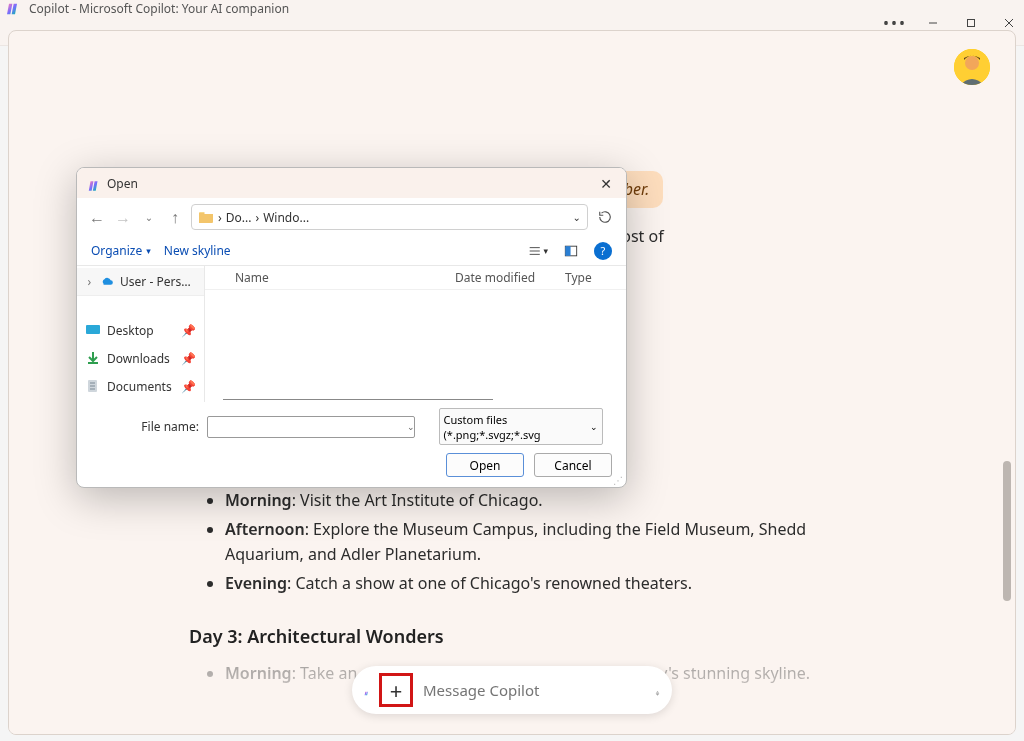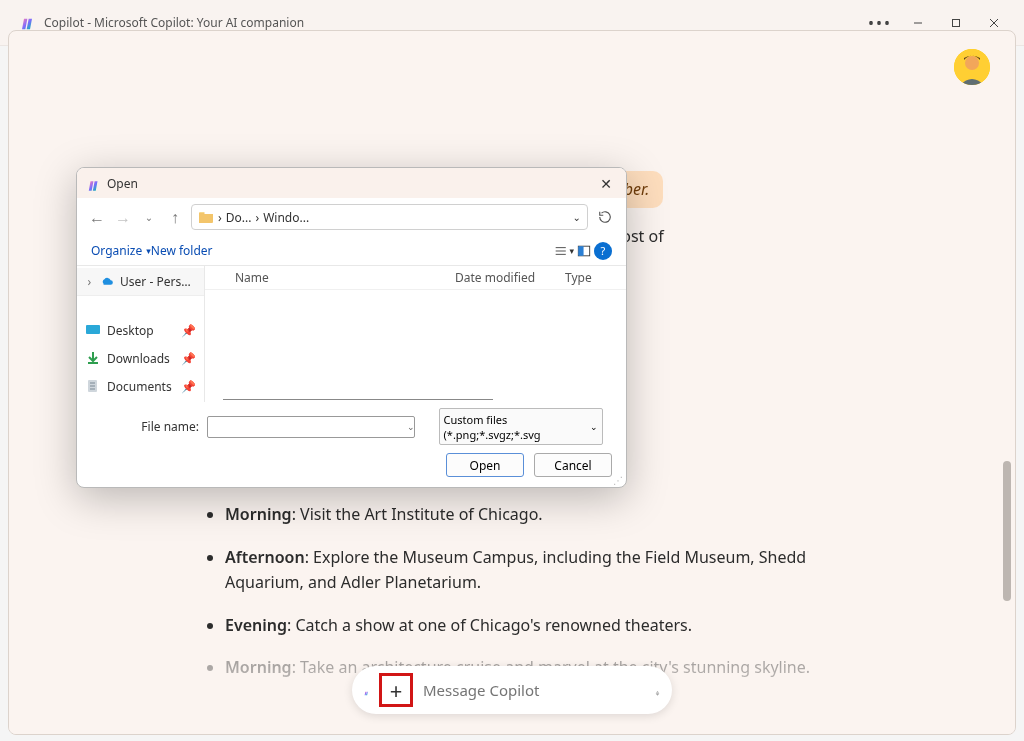--- a/index.html
+++ b/index.html
@@ -1,36 +1,36 @@
 <!DOCTYPE html>
 <html><head>
 <meta charset="utf-8">
 <style>
 * { margin: 0; padding: 0; box-sizing: border-box; font-family: "Segoe UI", system-ui, sans-serif; }
 body { width: 1024px; height: 741px; background: #f5f5f5; overflow: hidden; position: relative; }
 
 
-.titlebar { height: 46px; background: #f9f3f0; display: flex; align-items: center; padding: 0 20px; border-bottom: 1px solid rgba(0,0,0,0.05);}
+.titlebar { height: 46px; background: #f9f3f0; display: flex; padding: 0 5px; border-bottom: 1px solid rgba(0,0,0,0.05);}
 .titlebar-icon { width: 16px; height: 16px; margin-right: 8px; }
 .titlebar-title { font-size: 12px; color: #555; flex: 1; }
 .titlebar-controls { display: flex; gap: 18px; align-items: center; }
 .titlebar-controls .ctrl { width: 20px; height: 20px; display:flex; align-items:center; justify-content:center; color:#444; }
 .titlebar-controls .dots { letter-spacing: 2px; }
 
 
 .app-frame { position: absolute; left:8px; right:8px; top:30px; bottom:6px; background:#fbf4f0; border:1px solid #dcd3cc; border-radius:8px; overflow:hidden; }
 .avatar { position: absolute; right: 25px; top: 18px; width: 36px; height: 36px; border-radius: 50%; background:#ffcc00; display:flex; align-items:center; justify-content:center; overflow:hidden; }
 .avatar svg { width: 36px; height: 36px; }
 
 .content { position:absolute; left:180px; top:140px; right:140px; font-size:16px; color:#2c2c2c; line-height:1.55; }
 .chip { display:inline-block; background:#fdddbd; padding:6px 14px; border-radius:10px; font-style:italic; color:#703d0a; font-size:16px; }
 .content p { margin: 16px 0; }
 .content h3 { font-size:18px; font-weight:600; margin-top:28px; margin-bottom:10px; color:#222;}
 .content ul { list-style: disc; padding-left: 36px; }
-.content li { margin: 18px 0; }
+.content li { margin: 4px 0; }
 .content .b { font-weight:600; }
 .fadeout { position:absolute; left:0; right:0; bottom:0; height:70px; background:linear-gradient(to bottom, rgba(251,244,240,0), rgba(251,244,240,1)); pointer-events:none;}
 
 
 .chatbar { position:absolute; bottom:20px; left:50%; transform:translateX(-50%); width:320px; height:48px; background:#fff; border-radius:26px; box-shadow:0 2px 10px rgba(0,0,0,0.12); display:flex; align-items:center; padding:0 12px; gap:10px;}
 .chatbar .copilot-logo { width:22px; height:22px; }
 .chatbar .plus { width:26px; height:26px; display:flex; align-items:center; justify-content:center; color:#333; font-size:22px; }
 .chatbar .plus-wrap { border:3px solid #d11515; padding:1px; }
 .chatbar input { flex:1; border:none; outline:none; font-size:15px; color:#737373; background:transparent;}
 .chatbar .mic { width:22px; height:22px; color:#333; }
@@ -42,21 +42,21 @@
 .dialog { position:absolute; left:67px; top:136px; width:551px; height:321px; background:#fff; border:1px solid #b9b9b9; border-radius:8px; box-shadow:0 10px 40px rgba(0,0,0,0.25); display:flex; flex-direction:column; overflow:hidden; }
 .dialog-header { height:30px; background:#faf1ec; display:flex; align-items:center; padding:0 10px; }
 .dialog-header .dlg-title { font-size:12px; color:#333; margin-left:6px; flex:1; }
 .dialog-header .close { width:20px; height:20px; display:flex; align-items:center; justify-content:center; color:#333; font-size:14px;}
 .dialog-nav { height:38px; display:flex; align-items:center; padding:0 10px; gap:6px; }
 .dialog-nav .navbtn { width:20px; height:20px; display:flex; align-items:center; justify-content:center; color:#7a7a7a; }
 .dialog-nav .breadcrumb { flex:1; height:26px; border:1px solid #d0d0d0; border-radius:4px; display:flex; align-items:center; padding:0 6px; font-size:12px; gap:4px; color:#333; }
 .dialog-nav .breadcrumb .folder-ico { width:16px; height:14px; }
 .dialog-nav .refresh { width:22px; height:22px; display:flex; align-items:center; justify-content:center; color:#555;}
 .dialog-nav .search { width:172px; height:26px; border:1px solid #d0d0d0; border-radius:4px; display:flex; align-items:center; padding:0 6px; font-size:12px; color:#888; justify-content:space-between;}
-.dialog-toolbar { height:30px; display:flex; align-items:center; padding:0 14px; gap:0; font-size:12px; border-bottom:1px solid #e8e8e8;}
+.dialog-toolbar { height:30px; display:flex; align-items:center; padding:0 14px; gap:13px; font-size:12px; border-bottom:1px solid #e8e8e8;}
 .dialog-toolbar .organize { color:#0a4db3; display:flex; align-items:center; gap:4px;}
 .dialog-toolbar .newfolder { color:#0a4db3; }
 .dialog-toolbar .spacer { flex:1; }
 .dialog-toolbar .toolicon { width:20px; height:20px; display:flex; align-items:center; justify-content:center; color:#333;}
 .dialog-toolbar .help { width:18px; height:18px; background:#0a6fd1; color:#fff; border-radius:50%; display:flex; align-items:center; justify-content:center; font-size:11px;}
 
 .dialog-body { flex:1; display:flex; min-height:0; }
 .sidebar { width:128px; border-right:1px solid #e8e8e8; font-size:12px; padding:2px 0; }
 .sidebar .side-item { height:28px; display:flex; align-items:center; padding:0 8px; gap:6px; color:#333;}
 .sidebar .side-item.top { border-bottom:1px solid #eee; background:#f7f7f7;}
@@ -134,20 +134,21 @@
     <p style="margin-left:260px;"><span>o help you make the most of</span></p>
     <div style="height:90px;"></div>
     <p style="margin-left:260px;"><span>o some shopping.</span></p>
     <p style="margin-left:260px; margin-top:-8px;"><span>nt tour of the city.</span></p>
     <div style="height:40px;"></div>
     <ul>
       <li><span class="b">Morning</span><span>: Visit the Art Institute of Chicago.</span></li>
       <li><span class="b">Afternoon</span><span>: Explore the Museum Campus, including the Field Museum, Shedd Aquarium, and Adler Planetarium.</span></li>
       <li><span class="b">Evening</span><span>: Catch a show at one of Chicago's renowned theaters.</span></li>
     </ul>
+    <h3>Day 3: Architectural Wonders</h3>
     <ul style="opacity:0.4;">
       <li><span class="b">Morning</span><span>: Take an architecture cruise and marvel at the city's stunning skyline.</span></li>
     </ul>
   </div>
   <div class="fadeout"></div>
 
   <div class="scrollbar"></div>
 
   <div class="chatbar">
     <span class="copilot-logo">
@@ -216,21 +217,21 @@
             <polyline points="3 3 3 9 9 9"></polyline>
           </svg>
         </span>
     </div>
 
     <div class="dialog-toolbar">
       <span class="organize">
           <span>Organize</span> 
           <span style="font-size:9px;">▾</span>
         </span>
-      <span class="newfolder">New folder</span>
+      <span class="newfolder">New skyline</span>
       <span class="spacer"></span>
       <span class="toolicon">
           <svg width="14" height="14" viewBox="0 0 16 16">
             <line x1="2" y1="4" x2="14" y2="4" stroke="#333"></line>
             <line x1="2" y1="8" x2="14" y2="8" stroke="#333"></line>
             <line x1="2" y1="12" x2="14" y2="12" stroke="#333"></line>
           </svg>
           <span style="font-size:9px;margin-left:2px;">▾</span>
         </span>
       <span class="toolicon">

